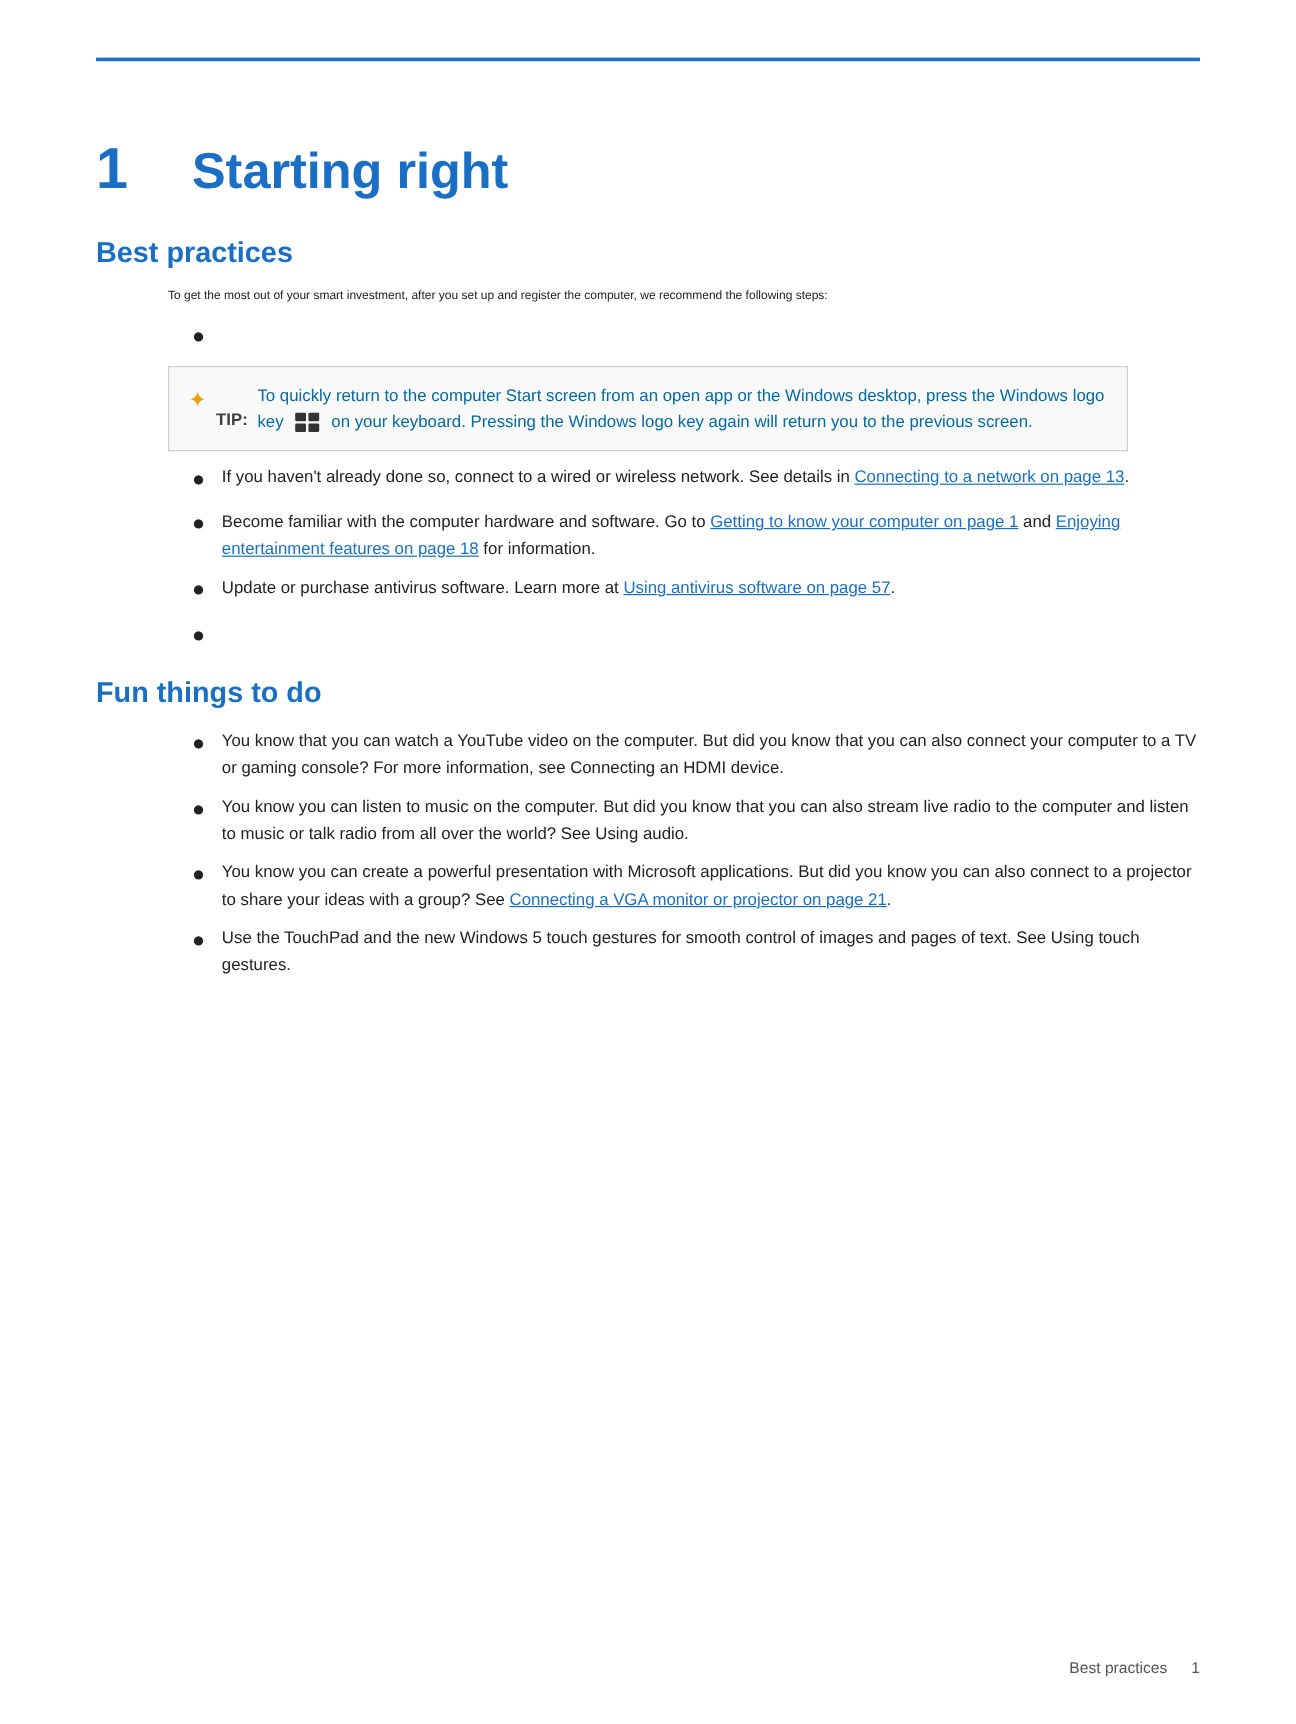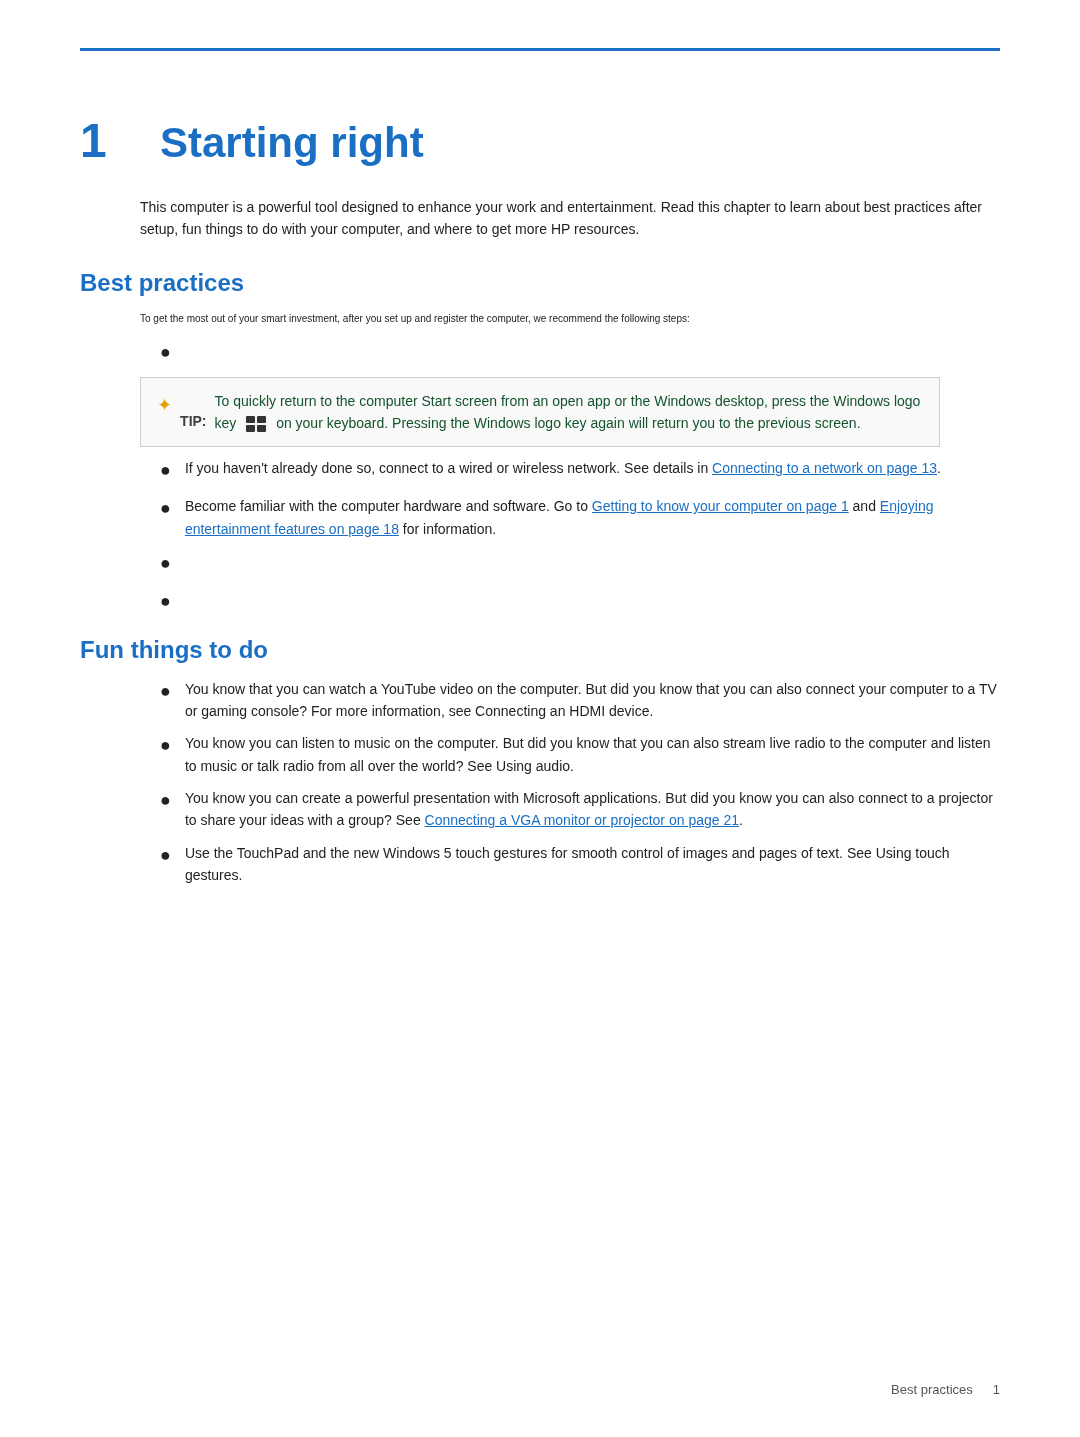--- a/index.html
+++ b/index.html
@@ -120,21 +120,21 @@
     }
 
     .tip-label {
       font-weight: bold;
       color: #404040;
       flex-shrink: 0;
       margin-top: 20px;
     }
 
     .tip-content {
-      color: #14532d;
+      color: #0369a1;
     }
 
     .windows-key-icon {
       display: inline-flex;
       align-items: center;
       justify-content: center;
       width: 28px;
       height: 20px;
       vertical-align: middle;
       margin: 0 2px;
@@ -177,21 +177,20 @@
 
 <div class="page-container">
 
   <div class="top-border"></div>
 
   <div class="chapter-header">
     <span class="chapter-number">1</span>
     <span class="chapter-title">Starting right</span>
   </div>
 
-  <p class="intro-text">This computer is a powerful tool designed to enhance your work and entertainment. Read this chapter to learn about best practices after setup, fun things to do with your computer, and where to get more HP resources.</p>
 
   <div class="section-gap">
     <h2 class="section-heading">Best practices</h2>
 
     <p class="section-intro">To get the most out of your smart investment, after you set up and register the computer, we recommend the following steps:</p>
 
     <div class="bullet-list">
       <div class="bullet-item">
         <span class="bullet-dot">●</span>
       </div>
@@ -226,20 +225,23 @@
 
       <div class="bullet-item">
         <span class="bullet-dot">●</span>
         <span class="bullet-text">
           <span>Become familiar with the computer hardware and software. Go to </span><a class="link">Getting to know your computer on page 1</a><span> and </span><a class="link">Enjoying entertainment features on page 18</a><span> for information.</span>
         </span>
       </div>
 
       <div class="bullet-item">
         <span class="bullet-dot">●</span>
+        <span class="bullet-text">
+          <span>Update or purchase antivirus software. Learn more at </span><a class="link">Using antivirus software on page 57</a><span>.</span>
+        </span>
       </div>
 
       <div class="bullet-item">
         <span class="bullet-dot">●</span>
       </div>
     </div>
   </div>
 
   <div class="section-gap">
     <h2 class="section-heading">Fun things to do</h2>

